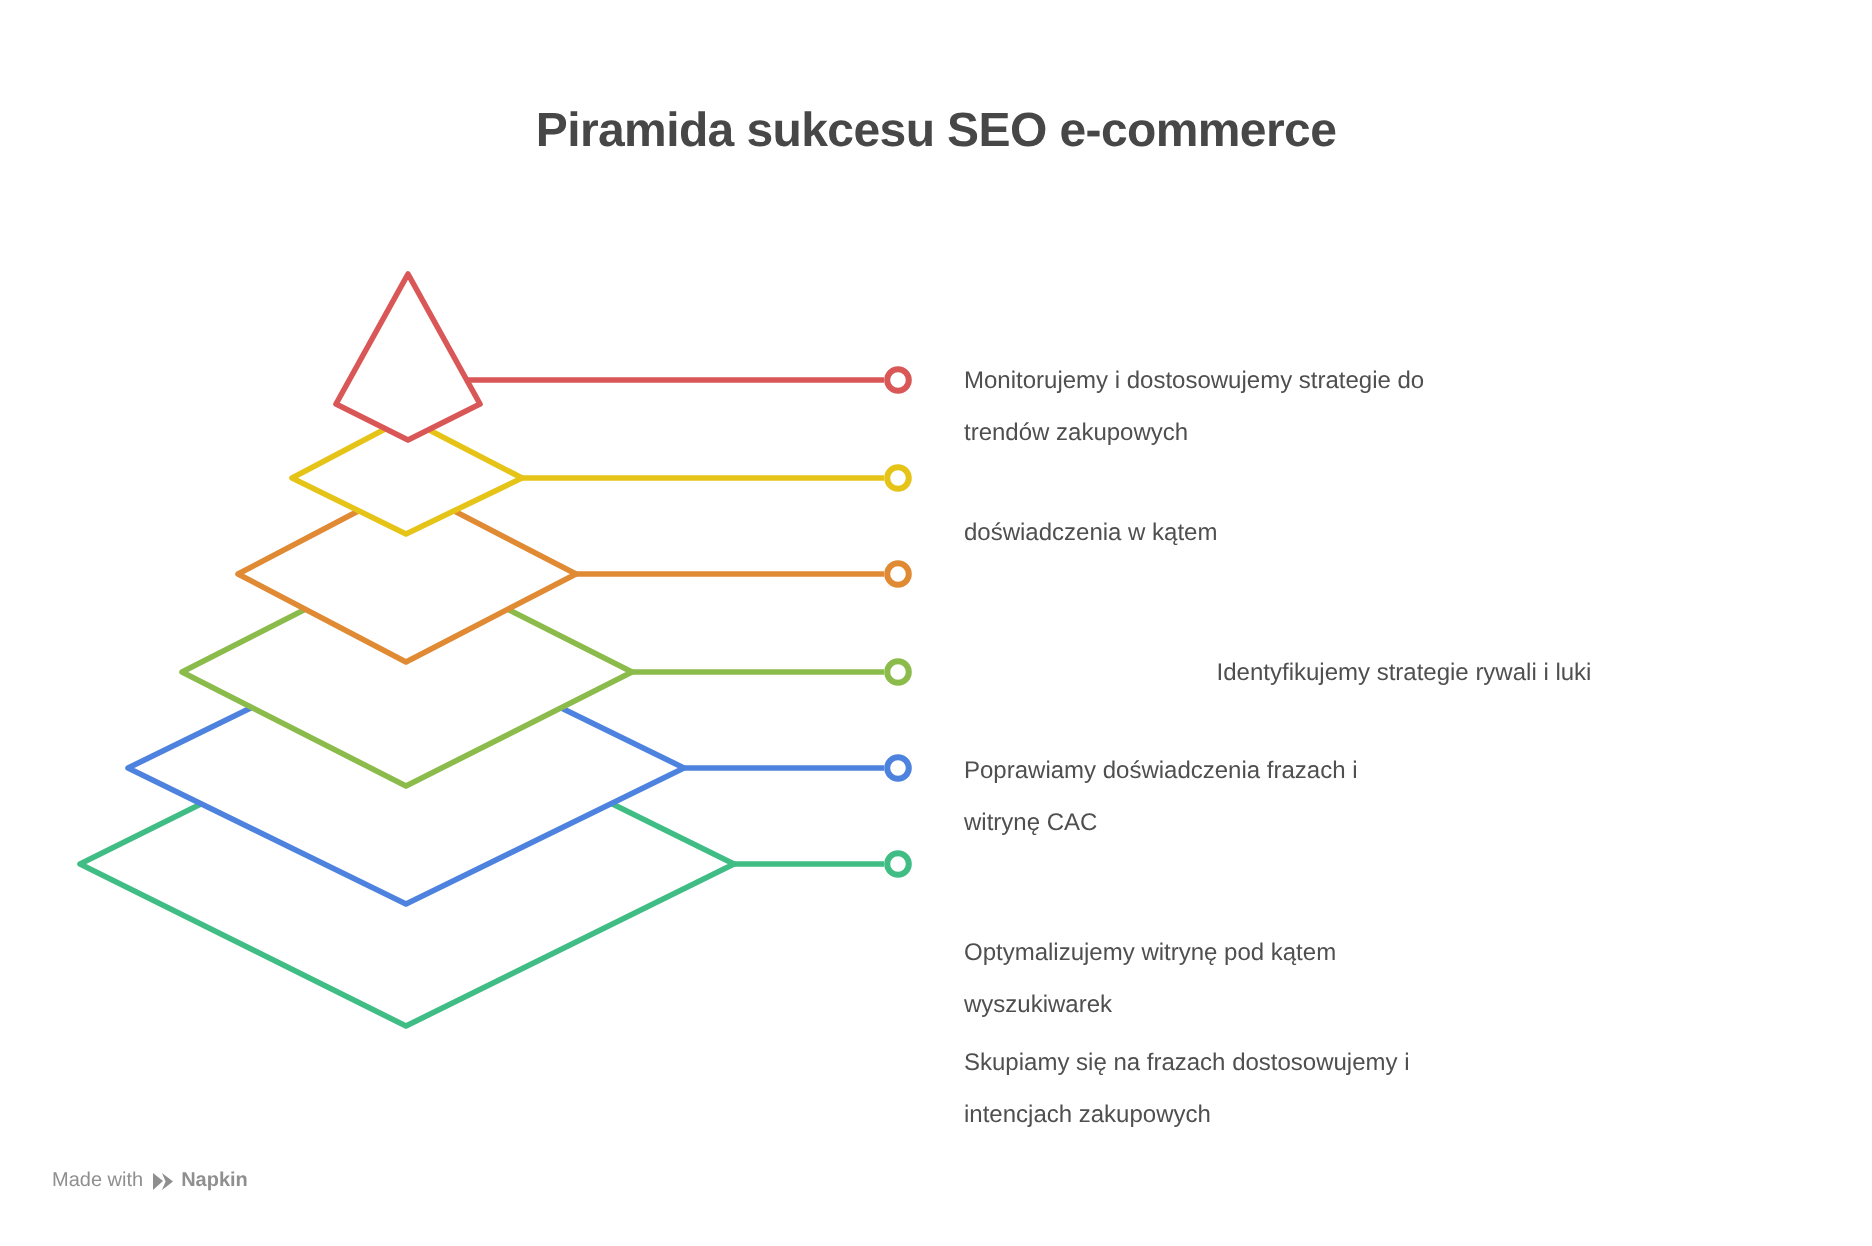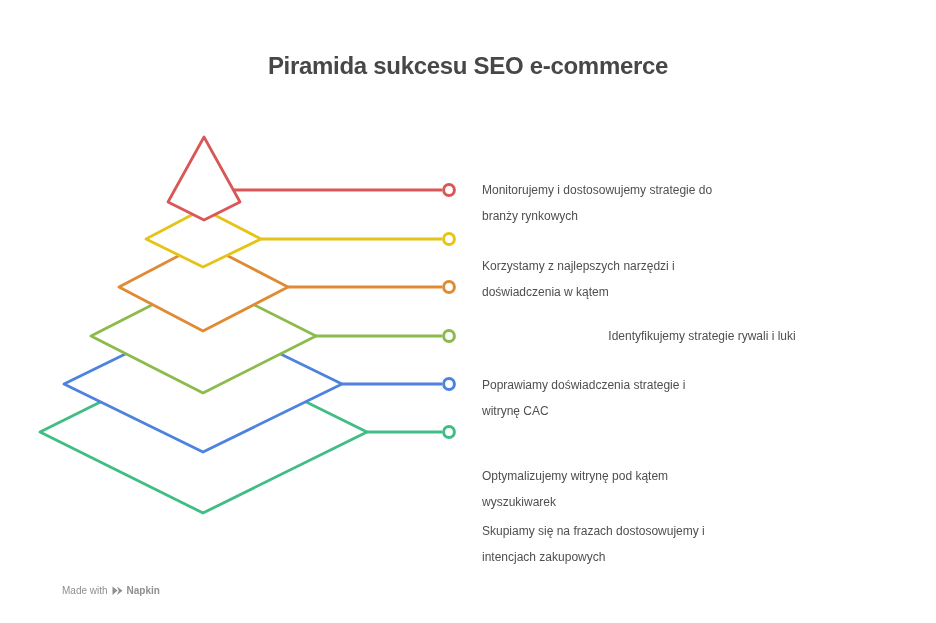--- a/index.html
+++ b/index.html
@@ -55,21 +55,20 @@
   .label-5 { top: 518px; }
   .watermark {
     position: absolute;
     left: 26px;
     top: 585px;
     display: flex;
     align-items: center;
     gap: 4px;
     font-size: 10px;
     color: #8F8F8F;
-    margin-left: 36px;
   }
   .watermark .brand { font-weight: 600; text-align: center; }
   .wm-icon { display: inline-block; }
 </style>
 </head>
 <body>
 
 <div class="canvas">
 
   <div class="title">Piramida sukcesu SEO e-commerce</div>
@@ -98,31 +97,30 @@
     <circle cx="449" cy="239" r="5.4" fill="#ffffff" stroke-width="3" stroke="#E6C417"></circle>
     <circle cx="449" cy="287" r="5.4" fill="#ffffff" stroke-width="3" stroke="#E08A33"></circle>
     <circle cx="449" cy="336" r="5.4" fill="#ffffff" stroke-width="3" stroke="#8BBB4A"></circle>
     <circle cx="449" cy="384" r="5.4" fill="#ffffff" stroke-width="3" stroke="#4D82DE"></circle>
     <circle cx="449" cy="432" r="5.4" fill="#ffffff" stroke-width="3" stroke="#3FBD85"></circle>
   </svg>
 
   <div class="labels">
     <div class="label label-0">
       <span>Monitorujemy i dostosowujemy strategie do</span>
-      <span>branży rynkowych</span>
+      <span>trendów zakupowych</span>
     </div>
     <div class="label label-1">
-      <span>Korzystamy z najlepszych narzędzi i</span>
       <span>doświadczenia w kątem</span>
     </div>
     <div class="label label-2">
       <span>Identyfikujemy strategie rywali i luki</span>
     </div>
     <div class="label label-3">
-      <span>Poprawiamy doświadczenia strategie i</span>
+      <span>Poprawiamy doświadczenia frazach i</span>
       <span>witrynę CAC</span>
     </div>
     <div class="label label-4">
       <span>Optymalizujemy witrynę pod kątem</span>
       <span>wyszukiwarek</span>
     </div>
     <div class="label label-5">
       <span>Skupiamy się na frazach dostosowujemy i</span>
       <span>intencjach zakupowych</span>
     </div>

